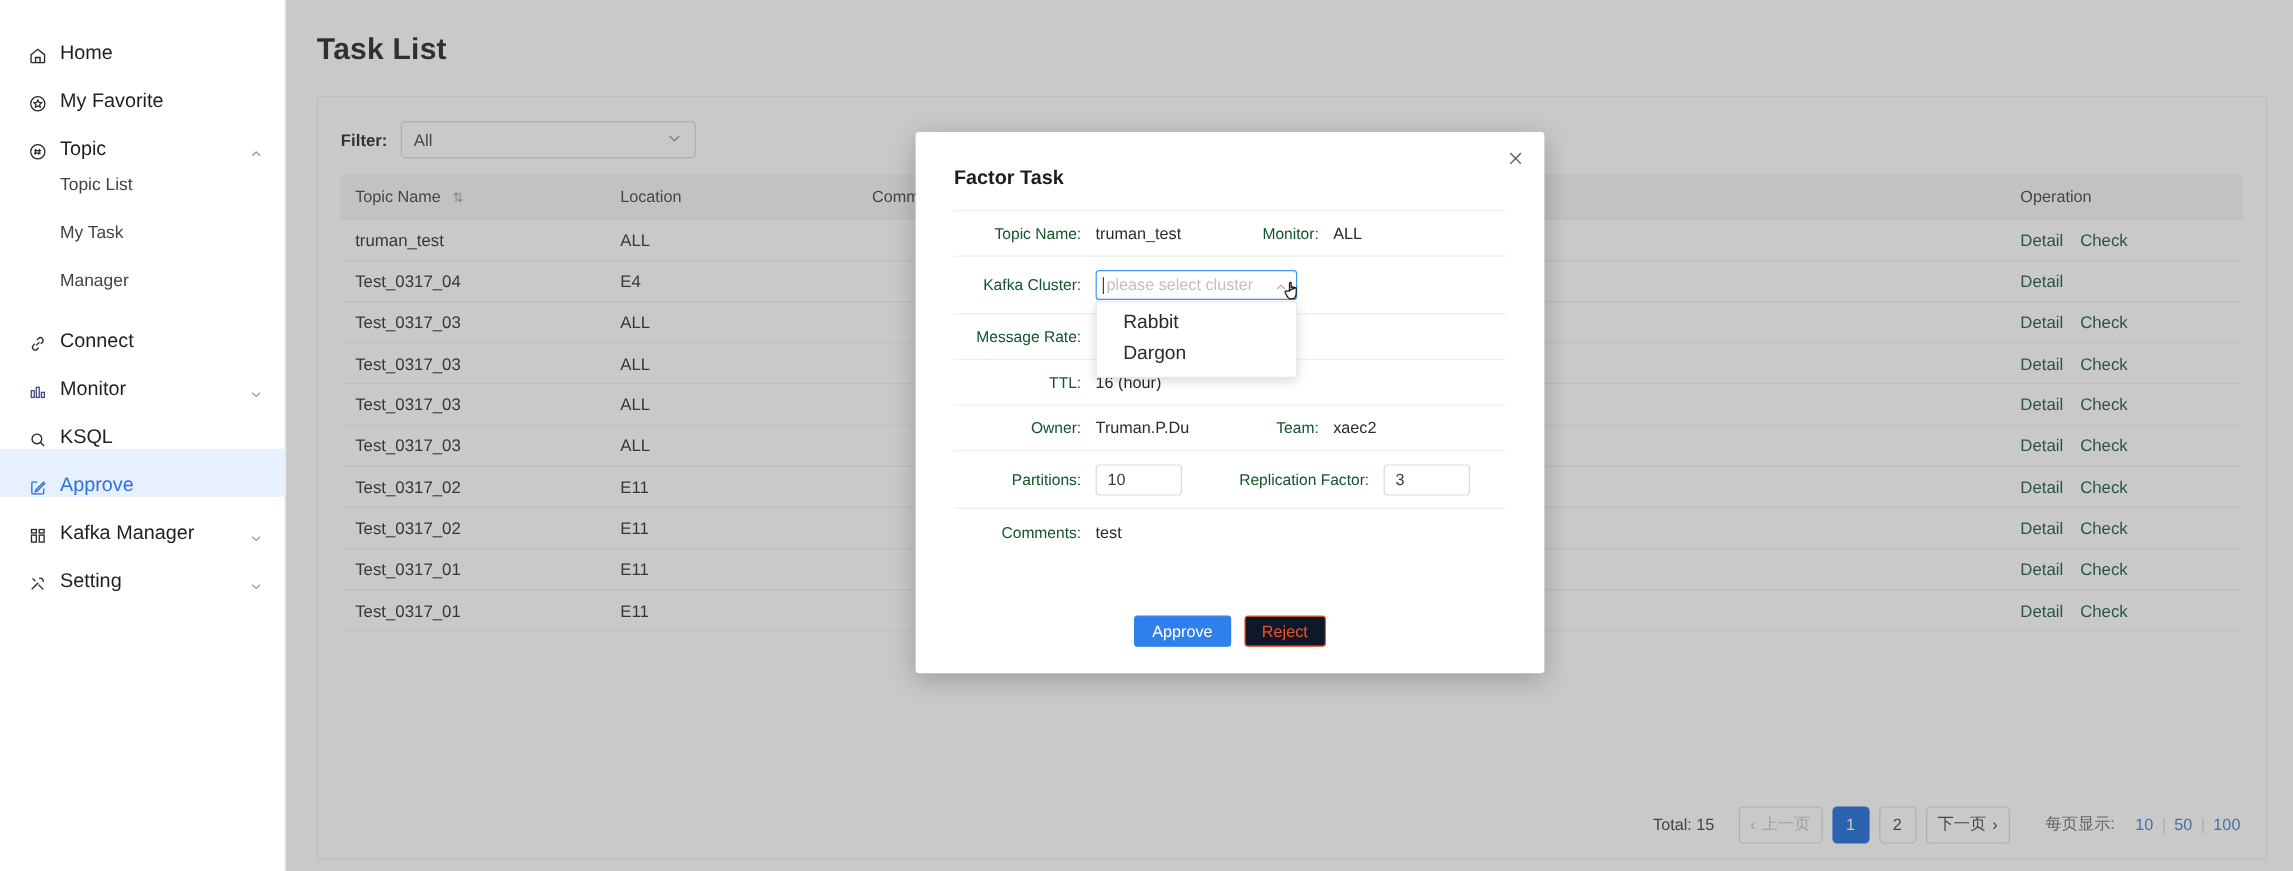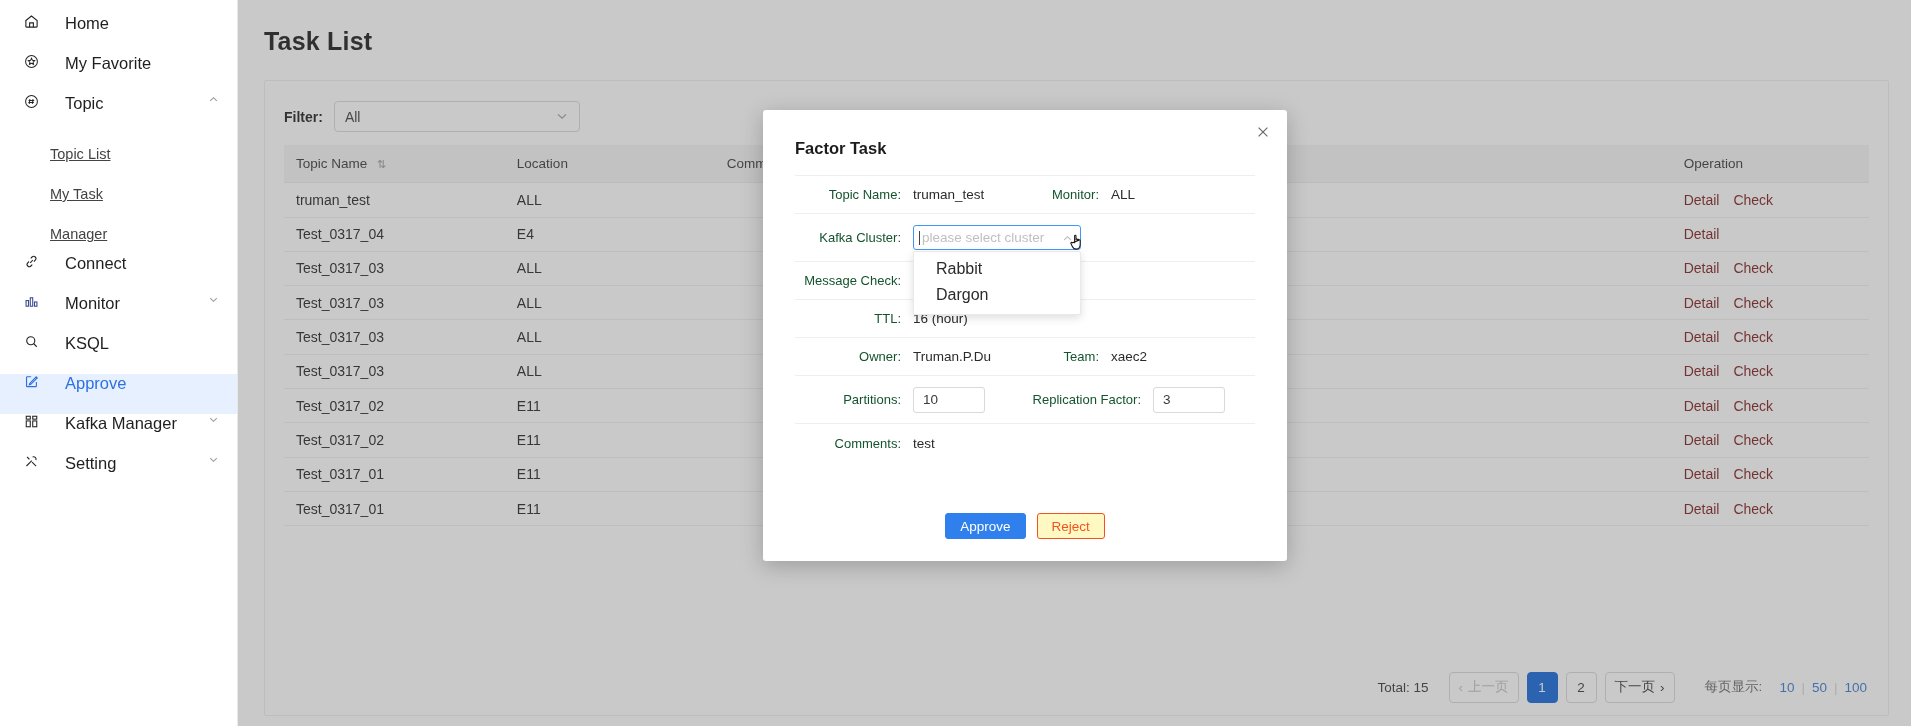--- a/index.html
+++ b/index.html
@@ -23,28 +23,27 @@
     height: 726px;
     background: #ffffff;
     border-right: 1px solid #e8e8e8;
     flex: 0 0 238px;
     padding-top: 14px;
     position: relative;
     z-index: 3;
   }
   .nav-item {
     display: flex;
-    align-items: flex-start;
+    align-items: flex-end;
     height: 40px;
     padding: 0 18px 0 20px;
     font-size: 16.5px;
     color: #1f1f1f;
     cursor: pointer;
     position: relative;
-    gap: 15px;
   }
   .nav-item .nv-ico {
     width: 22px;
     display: inline-flex;
     align-items: center;
     justify-content: center;
     margin-right: 8px;
     flex: 0 0 22px;
   }
   .nav-item .nv-label { flex: 1 1 auto; white-space: nowrap; }
@@ -60,21 +59,20 @@
   }
   .nav-item.active .nv-label { color: #2f6fe4; }
   .nav-sub {
     display: flex;
     align-items: center;
     height: 40px;
     padding-left: 50px;
     font-size: 14.5px;
     color: #434343;
     cursor: pointer;
-    text-decoration: underline;
   }
 
   
   .main {
     flex: 1 1 auto;
     height: 726px;
     background: #ffffff;
     position: relative;
     overflow: hidden;
   }
@@ -151,21 +149,21 @@
     color: #262626;
     font-size: 14px;
     white-space: nowrap;
   }
   .col-topic { width: 225px; }
   .col-loc   { width: 215px; }
   .col-cmt   { width: 990px; }
   .col-op    { width: 200px; }
   .sort-ico { color: #9b9b9b; margin-left: 6px; font-size: 11px; }
   .op-link {
-    color: #7f1d1d;
+    color: #14532d;
     cursor: pointer;
     margin-right: 14px;
     text-decoration: none;
   }
 
   .pagination {
     position: absolute;
     right: 14px;
     bottom: 12px;
     display: flex;
@@ -342,21 +340,21 @@
     display: inline-flex;
     align-items: center;
     cursor: pointer;
   }
   .btn-approve {
     background: #2f80ed;
     color: #fff;
     border: 1px solid #2f80ed;
   }
   .btn-reject {
-    background: #fef9c3;
+    background: #0f172a;
     color: #f5511e;
     border: 1px solid #f5511e;
   }
 
   .cursor-ptr {
     position: absolute;
     left: 831px; top: 230px;
     z-index: 45;
     pointer-events: none;
   }
@@ -650,21 +648,21 @@
               <div class="dropdown">
                 <div class="dd-item">Rabbit</div>
                 <div class="dd-item">Dargon</div>
               </div>
             </div>
           </div>
         </div>
 
         <div class="frow">
           <div class="fcell full">
-            <span class="flabel">Message Check:</span>
+            <span class="flabel">Message Rate:</span>
             <span class="fvalue"></span>
           </div>
         </div>
 
         <div class="frow">
           <div class="fcell full">
             <span class="flabel">TTL:</span>
             <span class="fvalue">16 (hour)</span>
           </div>
         </div>

